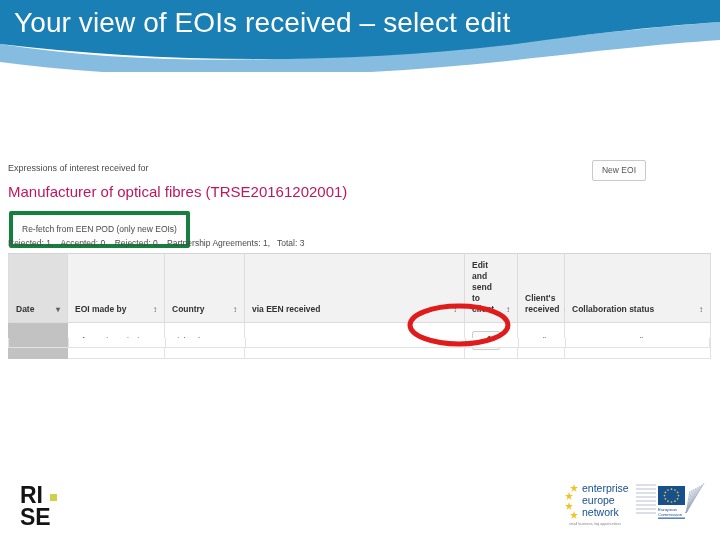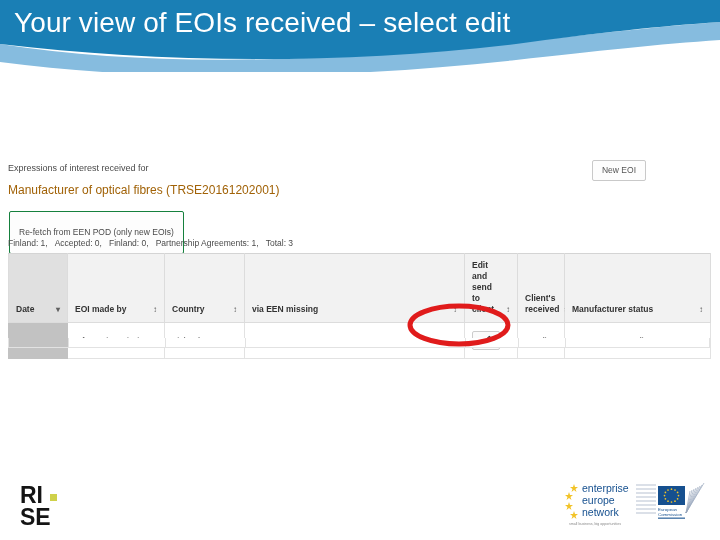--- a/index.html
+++ b/index.html
@@ -57,22 +57,22 @@
     left: 8px;
     top: 13px;
     font-size: 9px;
     color: #4a4a4a;
     white-space: nowrap;
   }
   .cap-title {
     position: absolute;
     left: 8px;
     top: 33px;
-    font-size: 12px;
-    color: #a16207;
+    font-size: 15px;
+    color: #be185d;
     white-space: nowrap;
   }
 
   .top-buttons {
     position: absolute;
     right: 10px;
     top: 10px;
     display: flex;
     gap: 4px;
   }
@@ -84,25 +84,25 @@
     padding: 5px 9px;
     border-radius: 2px;
     white-space: nowrap;
     line-height: 1;
   }
 
   .refetch-btn {
     position: absolute;
     left: 9px;
     top: 61px;
-    border: 1px solid #15803d;
+    border: 4px solid #15803d;
     background: #fdfdfd;
     color: #4a4a4a;
     font-size: 8.5px;
-    padding: 16px 9px;
+    padding: 10px 9px;
     border-radius: 2px;
     white-space: nowrap;
     line-height: 1;
   }
 
   .counts {
     position: absolute;
     left: 8px;
     top: 88px;
     font-size: 8.5px;
@@ -254,21 +254,21 @@
   <div class="cap-label">Expressions of interest received for</div>
   <div class="cap-title">Manufacturer of optical fibres (TRSE20161202001)</div>
 
   <div class="top-buttons">
     <div class="btn">New EOI</div>
   </div>
 
   <div class="refetch-btn">Re-fetch from EEN POD (only new EOIs)</div>
 
   <div class="counts">
-    <span>Finland: 1,</span><span>Accepted: 0,</span><span>Finland: 0,</span><span>Partnership Agreements: 1,</span><span>Total: 3</span>
+    <span>Rejected: 1,</span><span>Accepted: 0,</span><span>Rejected: 0,</span><span>Partnership Agreements: 1,</span><span>Total: 3</span>
   </div>
 
   <table id="eoi-table">
     <colgroup>
       <col style="width:59px">
       <col style="width:97px">
       <col style="width:80px">
       <col style="width:220px">
       <col style="width:53px">
       <col style="width:47px">
@@ -289,39 +289,39 @@
           </div>
         </th>
         <th>
           <div class="th-inner">
             <span class="lbl">Country</span>
             <span class="sort-ico">↕</span>
           </div>
         </th>
         <th>
           <div class="th-inner">
-            <span class="lbl">via EEN missing</span>
+            <span class="lbl">via EEN received</span>
             <span class="sort-ico">↕</span>
           </div>
         </th>
         <th>
           <div class="th-inner">
             <span class="lbl">Edit and send to client</span>
             <span class="sort-ico">↕</span>
           </div>
         </th>
         <th>
           <div class="th-inner">
             <span class="lbl">Client's received</span>
             <span class="sort-ico">↕</span>
           </div>
         </th>
         <th>
           <div class="th-inner">
-            <span class="lbl">Manufacturer status</span>
+            <span class="lbl">Collaboration status</span>
             <span class="sort-ico">↕</span>
           </div>
         </th>
       </tr>
     </thead>
     <tbody>
       <tr>
         <td class="sorted-col">2019-03-11</td>
         <td>Information missing</td>
         <td>Finland</td>

